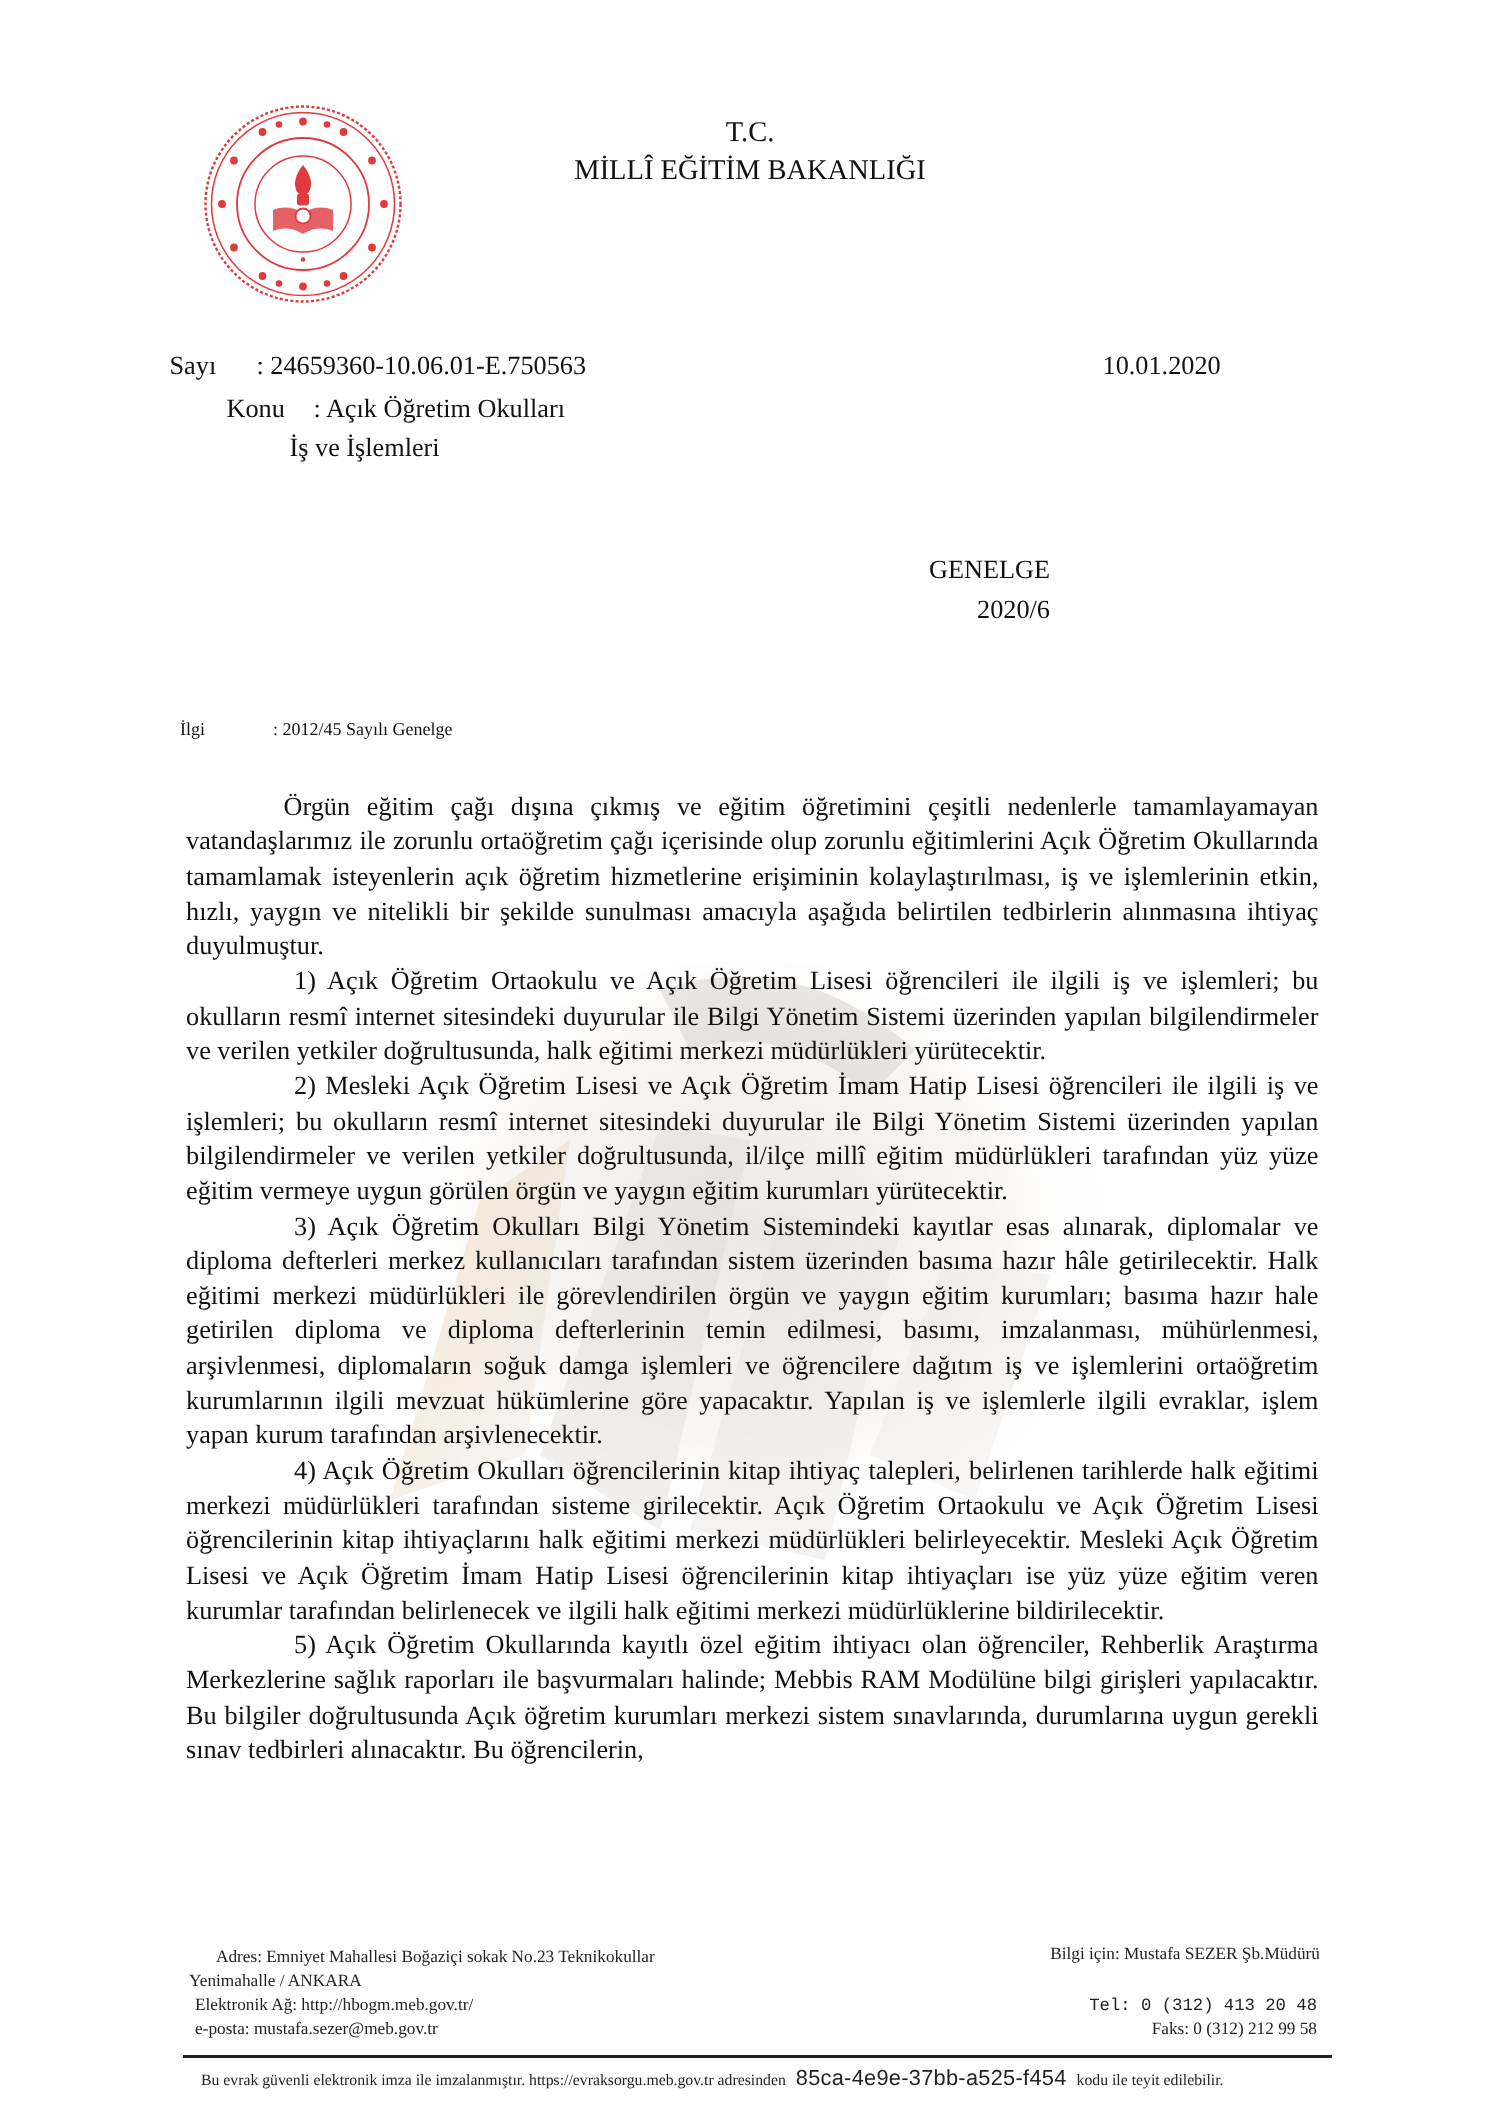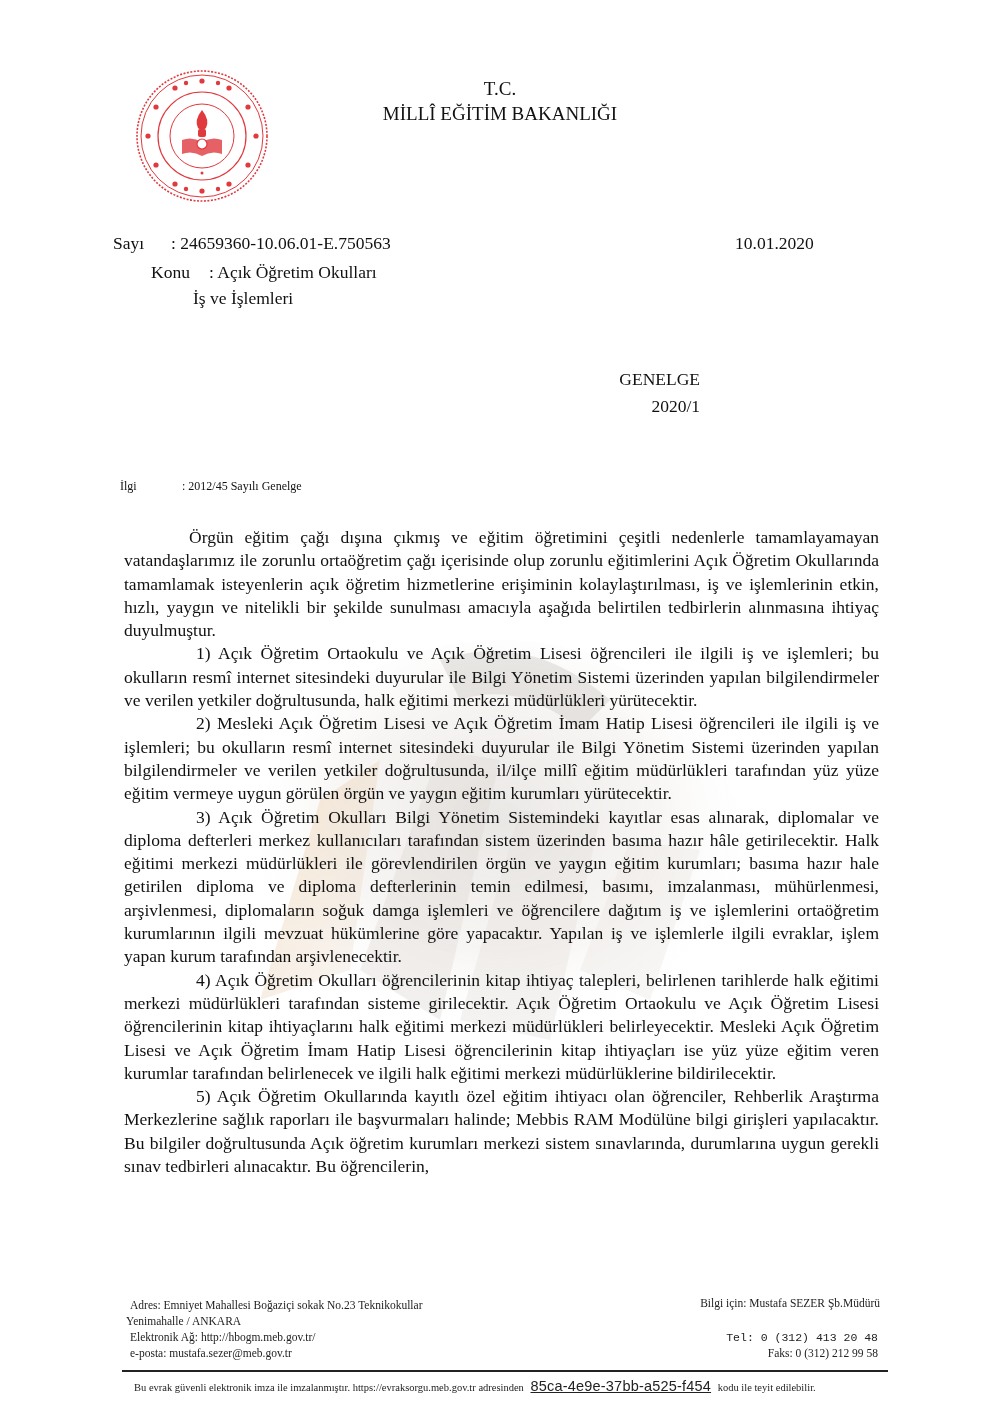--- a/index.html
+++ b/index.html
@@ -25,21 +25,21 @@
   .ilgi { left: 120px; top: 472px; font-size: 12px; }
   .ilgi .meta-label { width: 62px; }
 
   .body-text { left: 124px; top: 526px; width: 755px; font-size: 17.5px; line-height: 23.3px; text-align: justify; }
   .body-text p { margin: 0 0 0 0; text-indent: 65px; }
   .body-text p.num { text-indent: 72px; }
 
   .footer-rule { left: 122px; top: 1370px; width: 766px; height: 2px; background: #222; }
   .footer { font-family: "Liberation Serif", serif; font-size: 11.5px; line-height: 15.5px; color: #222; }
   .verify { left: 134px; top: 1378px; font-size: 10.5px; color: #222; white-space: nowrap; }
-  .verify .code { font-family: "Liberation Sans", sans-serif; font-size: 14.5px; letter-spacing: 0.2px; margin: 0 4px; text-decoration: underline; }
+  .verify .code { font-family: "Liberation Sans", sans-serif; font-size: 14.5px; letter-spacing: 0.2px; margin: 0 4px; }
 </style>
 </head>
 <body>
 
 <div class="abs watermark">
   <svg width="600" height="430" viewBox="0 0 600 430">
     <defs>
       <radialGradient id="wg" cx="50%" cy="45%" r="55%">
         <stop offset="0%" stop-color="#b9b2aa" stop-opacity="0.55"></stop>
         <stop offset="60%" stop-color="#d9cfc5" stop-opacity="0.35"></stop>
@@ -102,37 +102,37 @@
   <span class="meta-label">Sayı</span><span class="meta-sep"></span><span>: 24659360-10.06.01-E.750563</span>
 </div>
 <div class="abs meta" style="left:735px; top:229px;">10.01.2020</div>
 <div class="abs meta" style="left:124px; top:258px;margin-left:27px;">
   <span class="meta-label">Konu</span><span class="meta-sep"></span><span>: Açık Öğretim Okulları</span>
 </div>
 <div class="abs meta" style="left:193px; top:284px;">İş ve İşlemleri</div>
 
 <div class="abs title-block">
   <div>GENELGE</div>
-  <div>2020/1</div>
+  <div>2020/6</div>
 </div>
 
 <div class="abs meta ilgi">
   <span class="meta-label">İlgi</span><span>: 2012/45 Sayılı Genelge</span>
 </div>
 
 <div class="abs body-text">
   <p>Örgün eğitim çağı dışına çıkmış ve eğitim öğretimini çeşitli nedenlerle tamamlayamayan vatandaşlarımız ile zorunlu ortaöğretim çağı içerisinde olup zorunlu eğitimlerini Açık Öğretim Okullarında tamamlamak isteyenlerin açık öğretim hizmetlerine erişiminin kolaylaştırılması, iş ve işlemlerinin etkin, hızlı, yaygın ve nitelikli bir şekilde sunulması  amacıyla aşağıda belirtilen tedbirlerin alınmasına ihtiyaç duyulmuştur.</p>
   <p class="num">1) Açık Öğretim Ortaokulu ve Açık Öğretim Lisesi öğrencileri ile ilgili iş ve işlemleri; bu okulların resmî internet sitesindeki duyurular ile Bilgi Yönetim Sistemi üzerinden yapılan bilgilendirmeler ve verilen yetkiler doğrultusunda, halk eğitimi merkezi müdürlükleri yürütecektir.</p>
   <p class="num">2) Mesleki Açık Öğretim Lisesi ve Açık Öğretim İmam Hatip Lisesi öğrencileri ile ilgili iş ve işlemleri; bu okulların resmî internet sitesindeki duyurular ile Bilgi Yönetim Sistemi üzerinden yapılan bilgilendirmeler ve verilen yetkiler doğrultusunda, il/ilçe millî eğitim müdürlükleri tarafından yüz yüze eğitim vermeye uygun görülen örgün ve yaygın eğitim kurumları yürütecektir.</p>
   <p class="num">3) Açık Öğretim Okulları Bilgi Yönetim Sistemindeki kayıtlar esas alınarak, diplomalar ve diploma defterleri  merkez kullanıcıları tarafından sistem üzerinden basıma hazır hâle getirilecektir. Halk eğitimi merkezi müdürlükleri ile görevlendirilen örgün ve yaygın eğitim kurumları; basıma hazır hale getirilen diploma ve diploma defterlerinin temin edilmesi, basımı, imzalanması, mühürlenmesi, arşivlenmesi, diplomaların soğuk damga işlemleri ve öğrencilere dağıtım iş ve işlemlerini ortaöğretim kurumlarının ilgili mevzuat hükümlerine göre  yapacaktır. Yapılan iş ve işlemlerle ilgili evraklar, işlem yapan kurum tarafından arşivlenecektir.</p>
   <p class="num">4) Açık Öğretim Okulları öğrencilerinin kitap ihtiyaç talepleri, belirlenen tarihlerde halk eğitimi merkezi müdürlükleri tarafından sisteme girilecektir. Açık Öğretim Ortaokulu ve Açık Öğretim Lisesi öğrencilerinin kitap ihtiyaçlarını halk eğitimi merkezi müdürlükleri belirleyecektir. Mesleki Açık Öğretim Lisesi ve Açık Öğretim İmam Hatip Lisesi öğrencilerinin kitap ihtiyaçları ise yüz yüze eğitim veren kurumlar tarafından belirlenecek ve ilgili halk eğitimi merkezi müdürlüklerine bildirilecektir.</p>
   <p class="num">5) Açık Öğretim Okullarında kayıtlı özel eğitim ihtiyacı olan öğrenciler, Rehberlik Araştırma Merkezlerine sağlık raporları ile başvurmaları halinde; Mebbis RAM Modülüne bilgi girişleri yapılacaktır. Bu bilgiler doğrultusunda Açık öğretim kurumları merkezi sistem sınavlarında, durumlarına uygun gerekli sınav tedbirleri alınacaktır. Bu öğrencilerin,</p>
 </div>
 
-<div class="abs footer" style="left:130px; top:1298px;">Adres: Emniyet Mahallesi Boğaziçi sokak No.23 Teknikokullar</div>
+<div class="abs footer" style="left:144px; top:1298px;">Adres: Emniyet Mahallesi Boğaziçi sokak No.23 Teknikokullar</div>
 <div class="abs footer" style="left:126px; top:1314px;">Yenimahalle / ANKARA</div>
 <div class="abs footer" style="left:130px; top:1330px;">Elektronik Ağ: http://hbogm.meb.gov.tr/</div>
 <div class="abs footer" style="left:130px; top:1346px;">e-posta: mustafa.sezer@meb.gov.tr</div>
 
 <div class="abs footer" style="right:120px; top:1296px; text-align:right;">Bilgi için: Mustafa SEZER Şb.Müdürü</div>
 <div class="abs footer" style="right:122px; top:1330px; text-align:right;font-family:Liberation Mono, monospace;">Tel: 0 (312) 413 20 48</div>
 <div class="abs footer" style="right:122px; top:1346px; text-align:right;">Faks: 0 (312) 212 99 58</div>
 
 <div class="abs footer-rule"></div>
 

